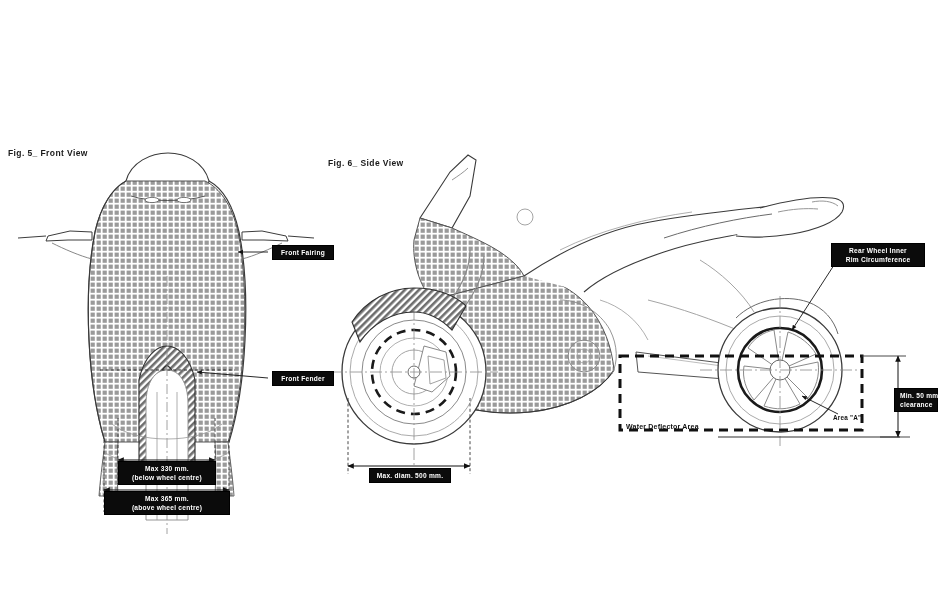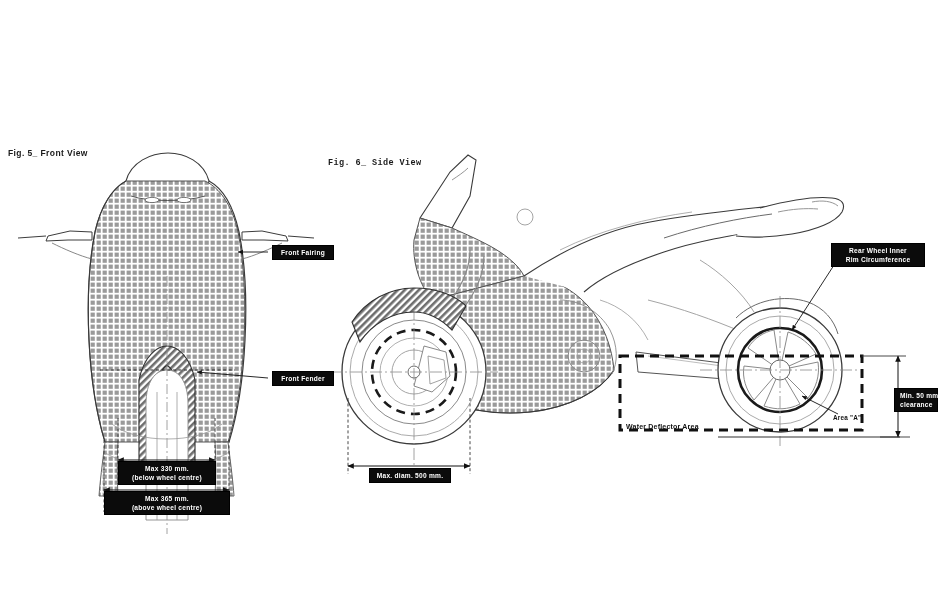--- a/index.html
+++ b/index.html
@@ -245,21 +245,21 @@
       </g>
 
       <line x1="836" y1="262" x2="792" y2="330" stroke="#111" stroke-width="0.9" marker-end="url(#tinyArrow)"></line>
 
       <line x1="838" y1="414" x2="802" y2="396" stroke="#111" stroke-width="0.9" marker-end="url(#tinyArrow)"></line>
     </g>
   </svg>
 
   <div class="fig-caption" style="left:8px;top:148px;">Fig. 5_ Front View</div>
 
-  <div class="fig-caption" style="left:328px;top:158px;font-family:Liberation Mono, monospace;">Fig. 6_ Side View</div>
+  <div class="fig-caption" style="left:328px;top:158px;">Fig. 6_ Side View</div>
 
   <div class="callout" style="left:272px;top:245px;width:62px;">
     <span>Front Fairing</span>
   </div>
 
   <div class="callout" style="left:272px;top:371px;width:62px;">
     <span>Front Fender</span>
   </div>
 
   <div class="callout" style="left:831px;top:243px;width:94px;">

